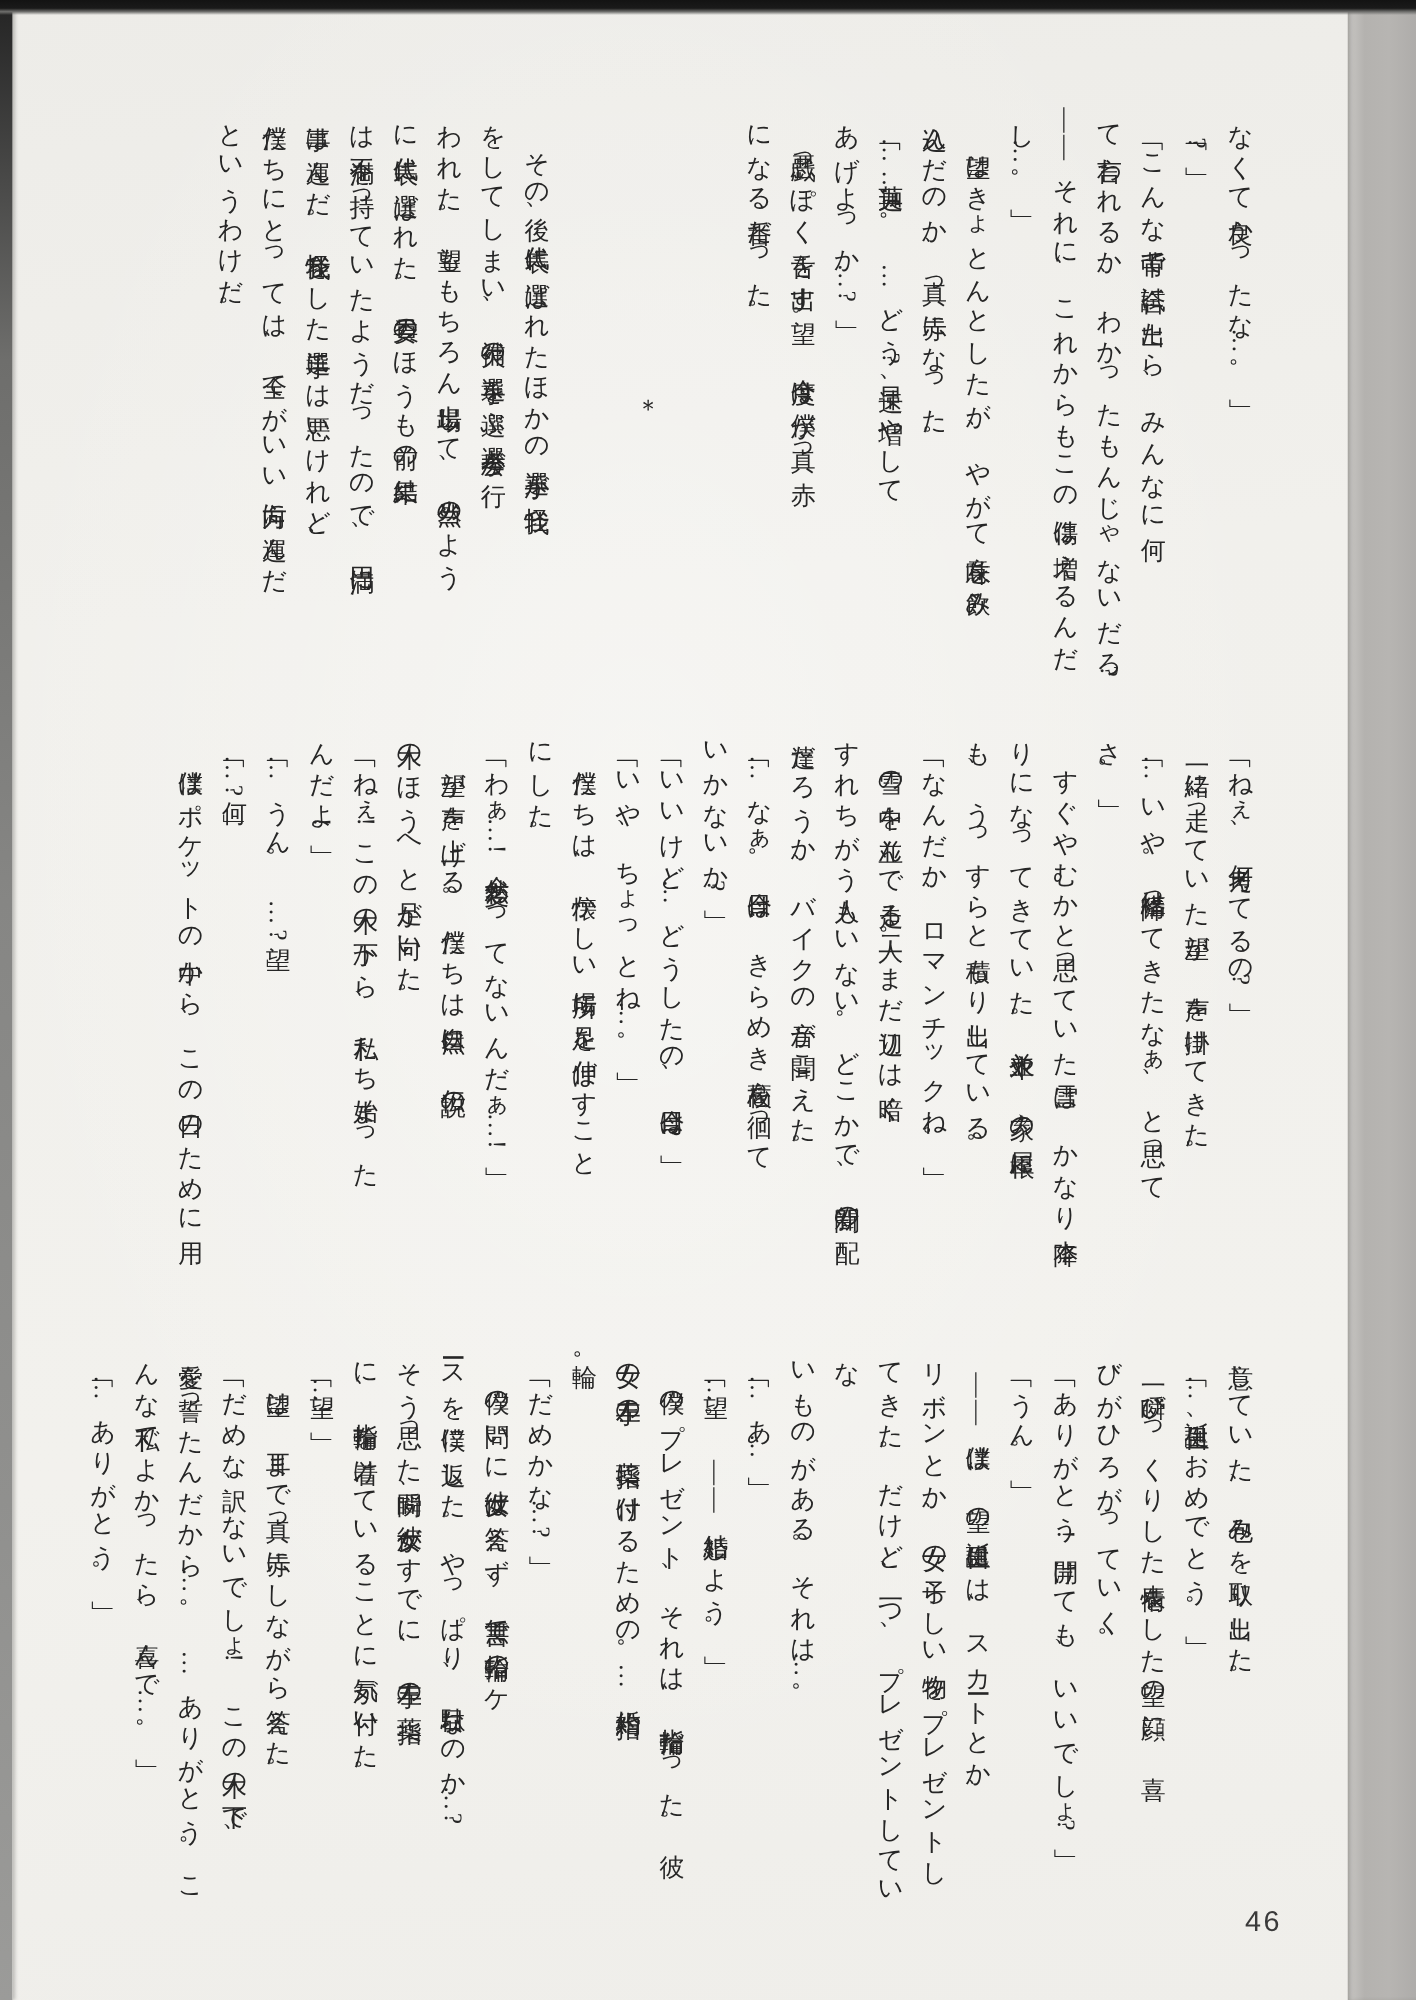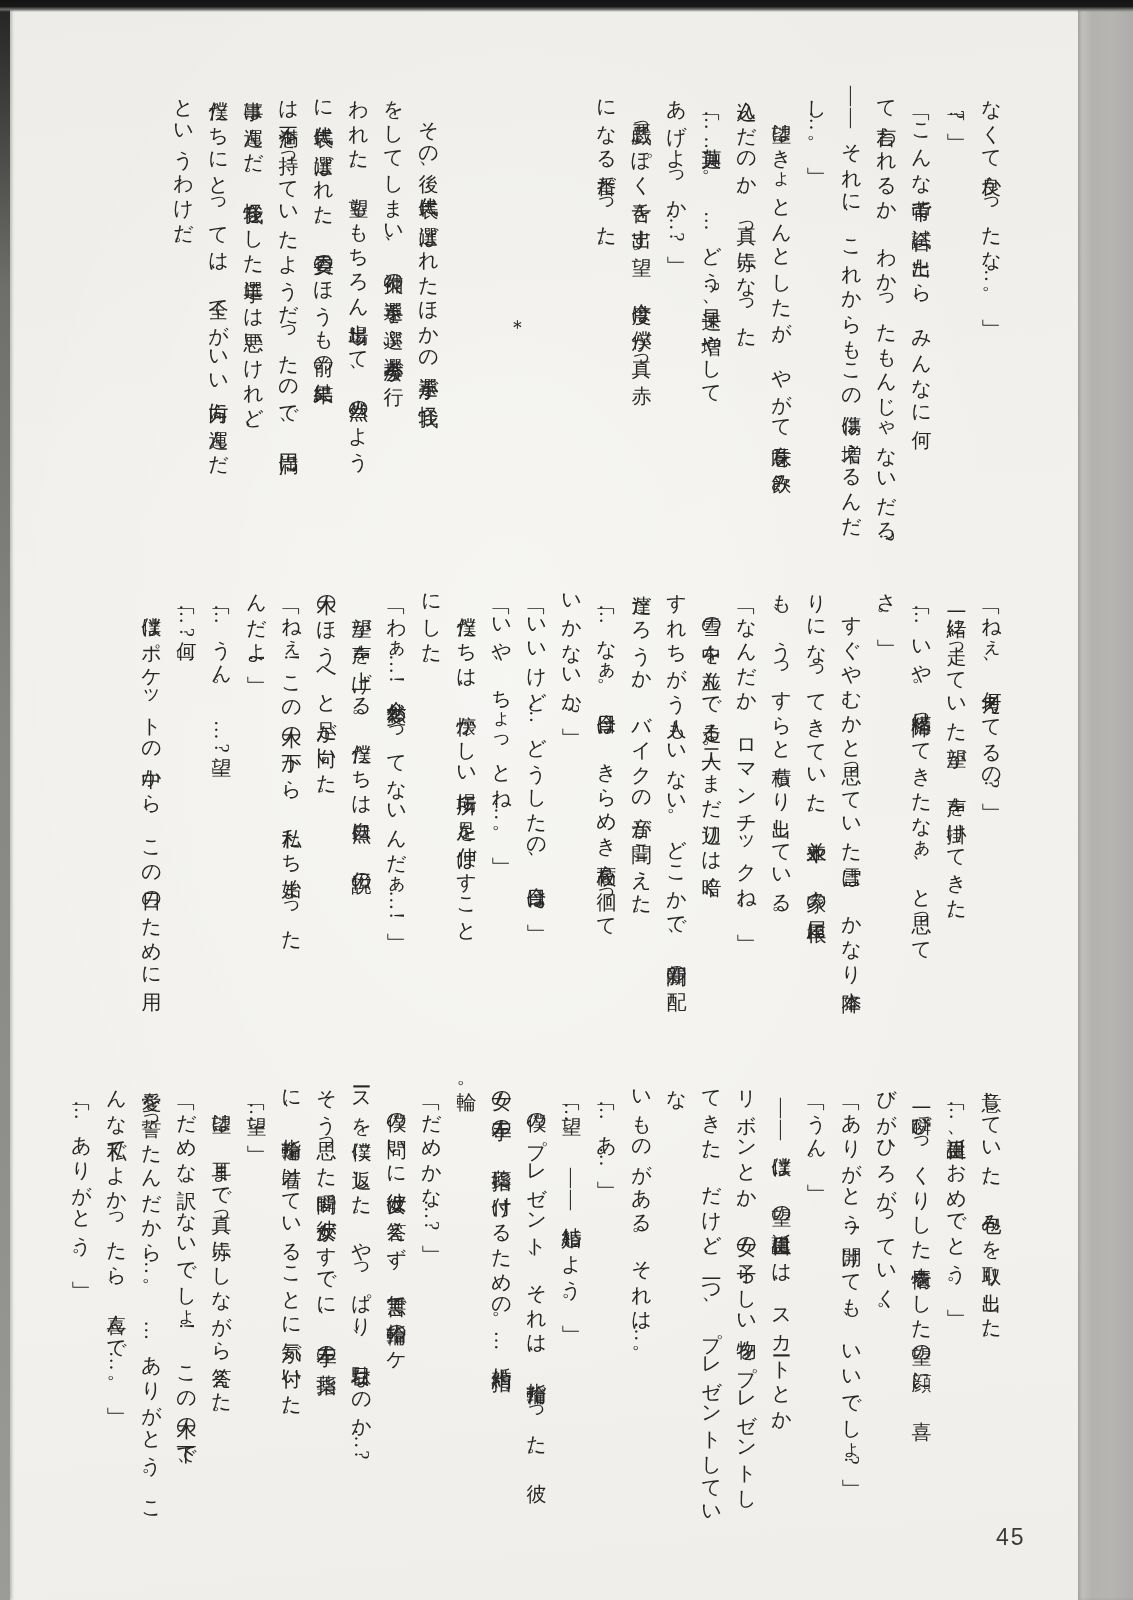--- a/index.html
+++ b/index.html
@@ -146,14 +146,14 @@
       <div class="col">そう思った瞬間、彼女がすでに、左手の薬指</div>
       <div class="col">に、指輪を着けていることに気が付いた。</div>
       <div class="col indent">「望…!」</div>
       <div class="col indent">望は、耳まで真っ赤にしながら答えた。</div>
       <div class="col indent">「だめな訳、ないでしょ!　この木の下で、</div>
       <div class="col">愛を誓ったんだから…。　…ありがとう。こ</div>
       <div class="col">んな私でよかったら、喜んで…。」</div>
       <div class="col indent">「…ありがとう。」</div>
     </div>
 
-  <div class="page-number">45</div>
+  <div class="page-number">46</div>
 </div>
 
 </body></html>

